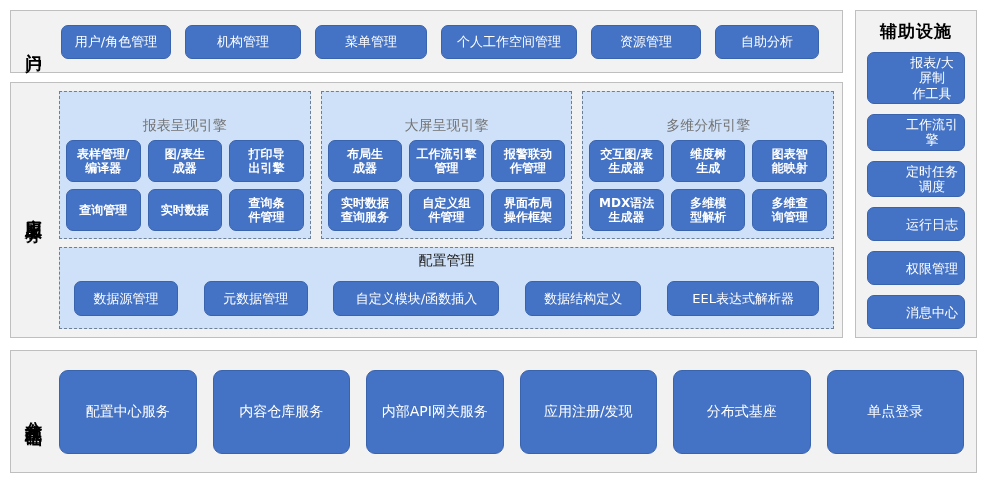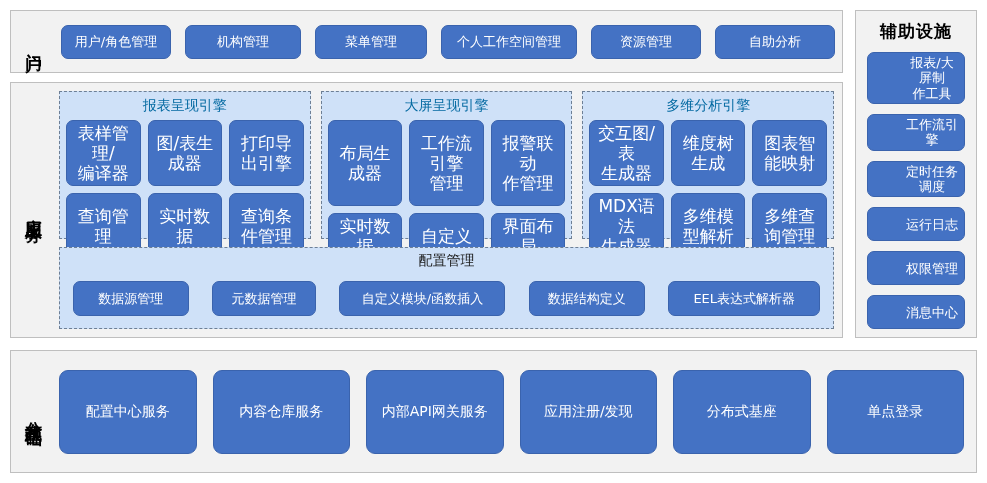--- a/index.html
+++ b/index.html
@@ -128,32 +128,33 @@
     background: #CFE1F8;
     border: 1px dashed #6D7F95;
     box-sizing: border-box;
     padding: 5px 6px 7px 6px;
     display: flex;
     flex-direction: column;
   }
   .engine-title {
     text-align: center;
     font-size: 14px;
-    color: #0369a1;
+    color: #737373;
     margin-bottom: 6px;
     line-height: 1.2;
+    margin-top: 20px;
   }
   .engine-grid {
     flex: 1 1 auto;
     display: grid;
     grid-template-columns: repeat(3, 1fr);
     grid-template-rows: repeat(2, 1fr);
     gap: 7px;
   }
-  .engine-grid .btn { font-size: 17px; }
+  .engine-grid .btn { font-size: 12px; font-weight: bold; }
 
   #config-panel {
     flex: 1 1 auto;
     background: #CFE1F8;
     border: 1px dashed #6D7F95;
     box-sizing: border-box;
     padding: 4px 6px 6px 6px;
     display: flex;
     flex-direction: column;
   }
@@ -200,21 +201,21 @@
 <div class="page">
 
   <div class="panel" id="portal-panel">
     <div class="side-label" id="portal-label">门户</div>
     <div id="portal-buttons">
       <div class="btn" style="width:110px">用户/角色管理</div>
       <div class="btn" style="width:116px">机构管理</div>
       <div class="btn" style="width:112px">菜单管理</div>
       <div class="btn" style="width:136px">个人工作空间管理</div>
       <div class="btn" style="width:110px">资源管理</div>
-      <div class="btn" style="width:120px">自助分析</div>
+      <div class="btn" style="width:104px">自助分析</div>
     </div>
   </div>
 
   <div class="panel" id="aux-panel">
     <div id="aux-title">辅助设施</div>
     <div id="aux-buttons">
       <div class="btn tall">报表/大屏制
 作工具</div>
       <div class="btn">工作流引擎</div>
       <div class="btn">定时任务调度</div>
@@ -280,21 +281,21 @@
             <div class="btn">多维查
 询管理</div>
           </div>
         </div>
 
       </div>
 
       <div id="config-panel">
         <div id="config-title">配置管理</div>
         <div id="config-buttons">
-          <div class="btn" style="width:116px">数据源管理</div>
+          <div class="btn" style="width:104px">数据源管理</div>
           <div class="btn" style="width:104px">元数据管理</div>
           <div class="btn" style="width:166px">自定义模块/函数插入</div>
           <div class="btn" style="width:116px">数据结构定义</div>
           <div class="btn" style="width:152px">EEL表达式解析器</div>
         </div>
       </div>
 
     </div>
   </div>
 

